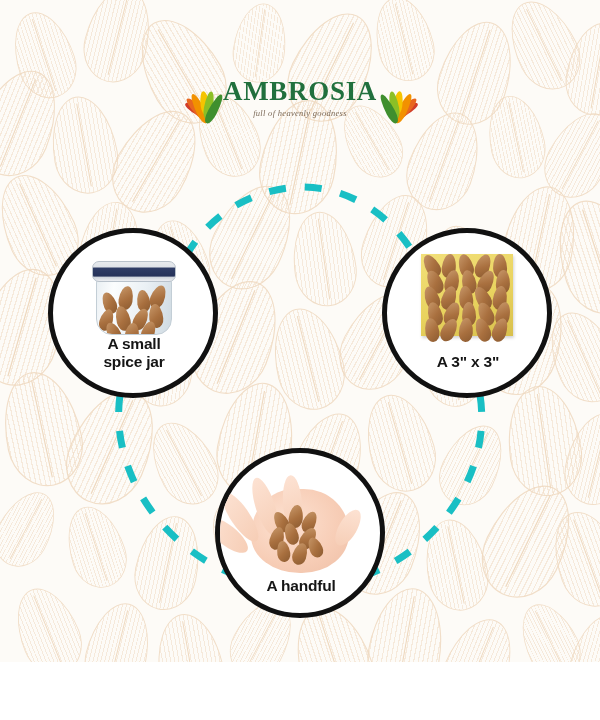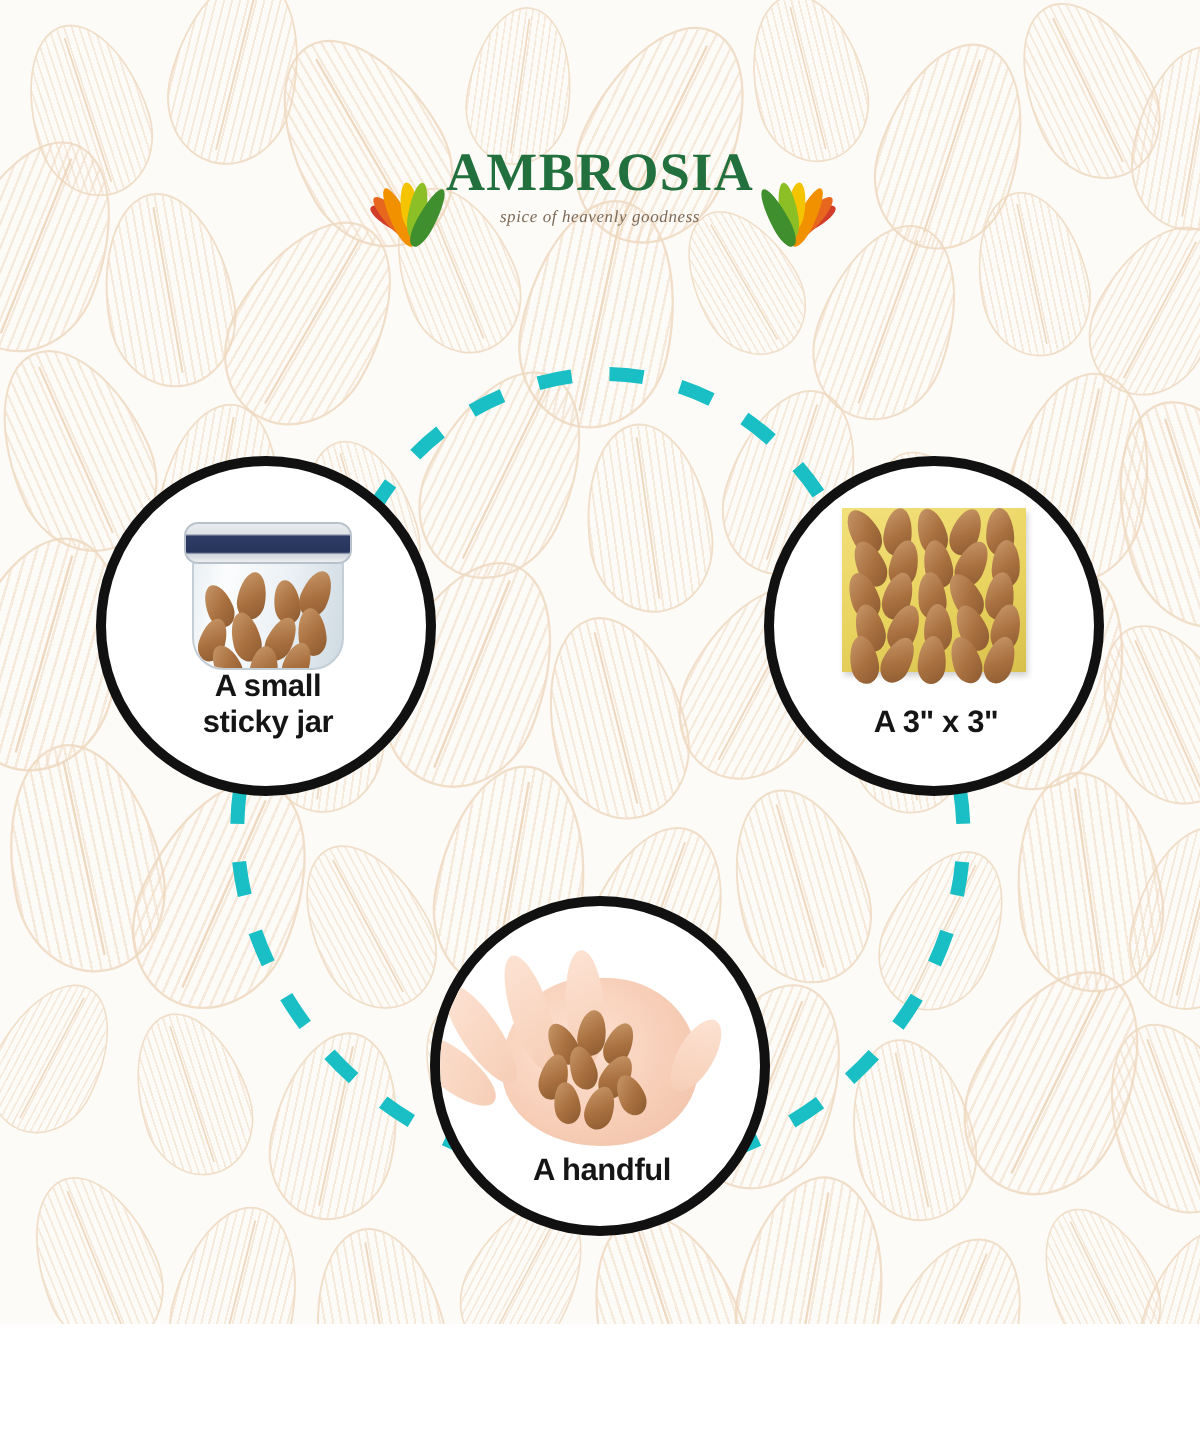--- a/index.html
+++ b/index.html
@@ -52,21 +52,21 @@
     left: 0; top: 62px;
     width: 600px;
     height: 62px;
     display: flex;
     align-items: center;
     justify-content: center;
   }
   .logo-inner {
     position: relative;
     display: flex;
-    align-items: center;
+    align-items: flex-end;
     justify-content: center;
     gap: 0px;
   }
   .leaf-fan {
     position: relative;
     width: 46px;
     height: 48px;
     flex: 0 0 auto;
   }
   .leaf {
@@ -285,21 +285,21 @@
       <div class="leaf-fan" id="fanL">
           <div class="leaf" style="background:#d13d2a;height:24px;transform:rotate(-62deg);"></div>
           <div class="leaf" style="background:#e8671f;height:28px;transform:rotate(-44deg);"></div>
           <div class="leaf" style="background:#f29100;height:32px;transform:rotate(-26deg);"></div>
           <div class="leaf" style="background:#f5c400;height:24px;transform:rotate(-8deg);"></div>
           <div class="leaf" style="background:#8cbf26;height:28px;transform:rotate(10deg);"></div>
           <div class="leaf" style="background:#3f8f2e;height:32px;transform:rotate(28deg);"></div>
         </div>
       <div class="wordmark-block">
         <div class="wordmark">AMBROSIA</div>
-        <div class="tagline">spice of heavenly goodness</div>
+        <div class="tagline">full of heavenly goodness</div>
       </div>
       <div class="leaf-fan" id="fanR">
           <div class="leaf" style="background:#d13d2a;height:24px;transform:rotate(62deg);"></div>
           <div class="leaf" style="background:#e8671f;height:28px;transform:rotate(44deg);"></div>
           <div class="leaf" style="background:#f29100;height:32px;transform:rotate(26deg);"></div>
           <div class="leaf" style="background:#f5c400;height:24px;transform:rotate(8deg);"></div>
           <div class="leaf" style="background:#8cbf26;height:28px;transform:rotate(-10deg);"></div>
           <div class="leaf" style="background:#3f8f2e;height:32px;transform:rotate(-28deg);"></div>
         </div>
     </div>
@@ -320,21 +320,21 @@
             <div class="nut" style="left:52px;top:28px;width:14px;height:24px;transform:rotate(-6deg);"></div>
             <div class="nut" style="left:10px;top:46px;width:13px;height:21px;transform:rotate(-26deg);"></div>
             <div class="nut" style="left:28px;top:47px;width:14px;height:22px;transform:rotate(8deg);"></div>
             <div class="nut" style="left:45px;top:45px;width:13px;height:21px;transform:rotate(20deg);"></div>
           </div>
         <div class="jar-lid"></div>
       </div>
     </div>
     <div class="bubble-label">
       <div>A small</div>
-      <div>sticky jar</div>
+      <div>spice jar</div>
     </div>
   </div>
 
   <div class="bubble" style="left:382px; top:228px; width:170px; height:170px;">
     <div class="bubble-photo">
       <div class="sticky">
         <div class="sticky-paper"></div>
         <div id="stickyNuts" style="position:absolute;left:0;top:0;width:92px;height:86px;">
             <div class="nut" style="left:4px;top:2px;width:14px;height:24px;transform:rotate(-30deg);"></div>
             <div class="nut" style="left:21px;top:2px;width:14px;height:24px;transform:rotate(7deg);"></div>

